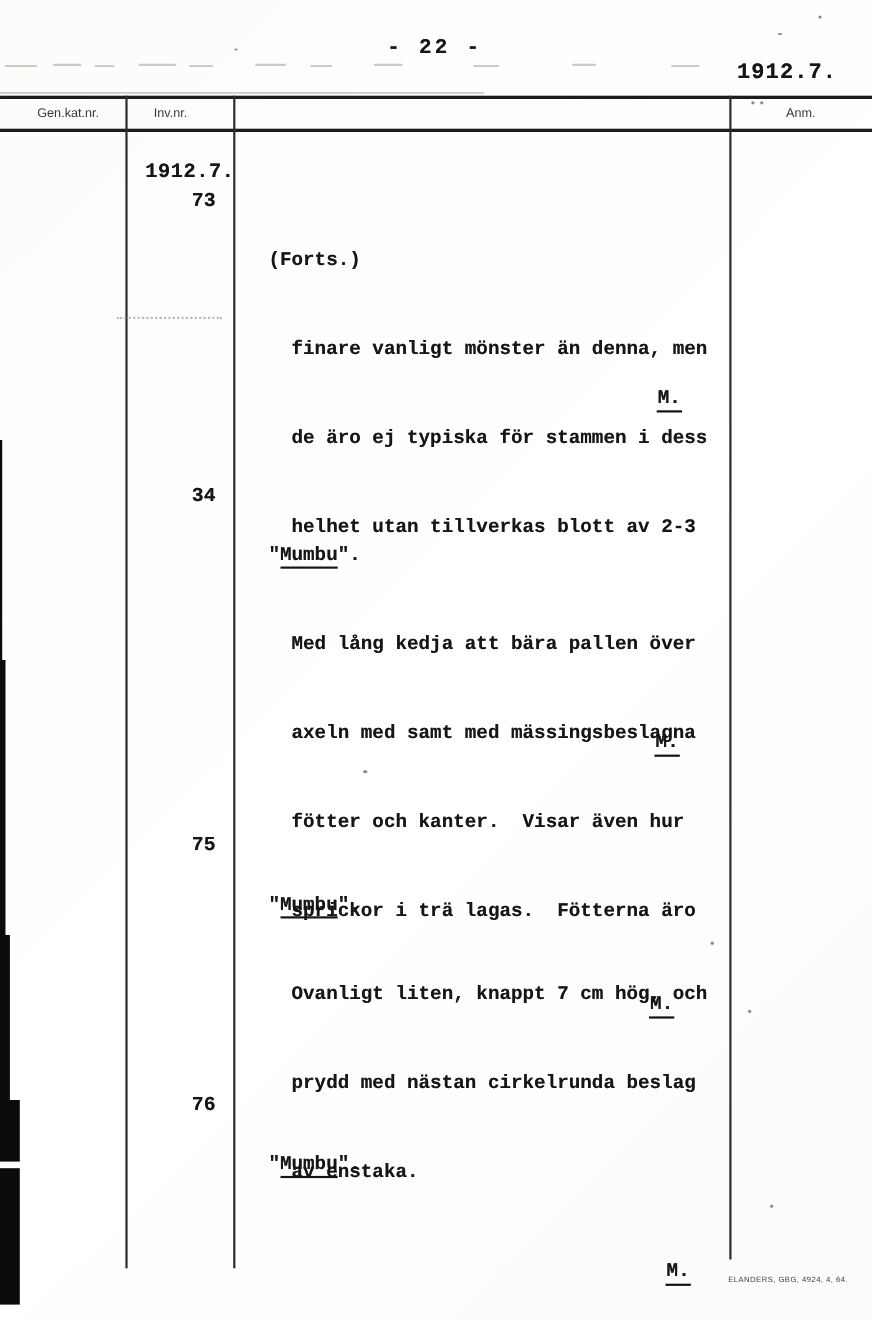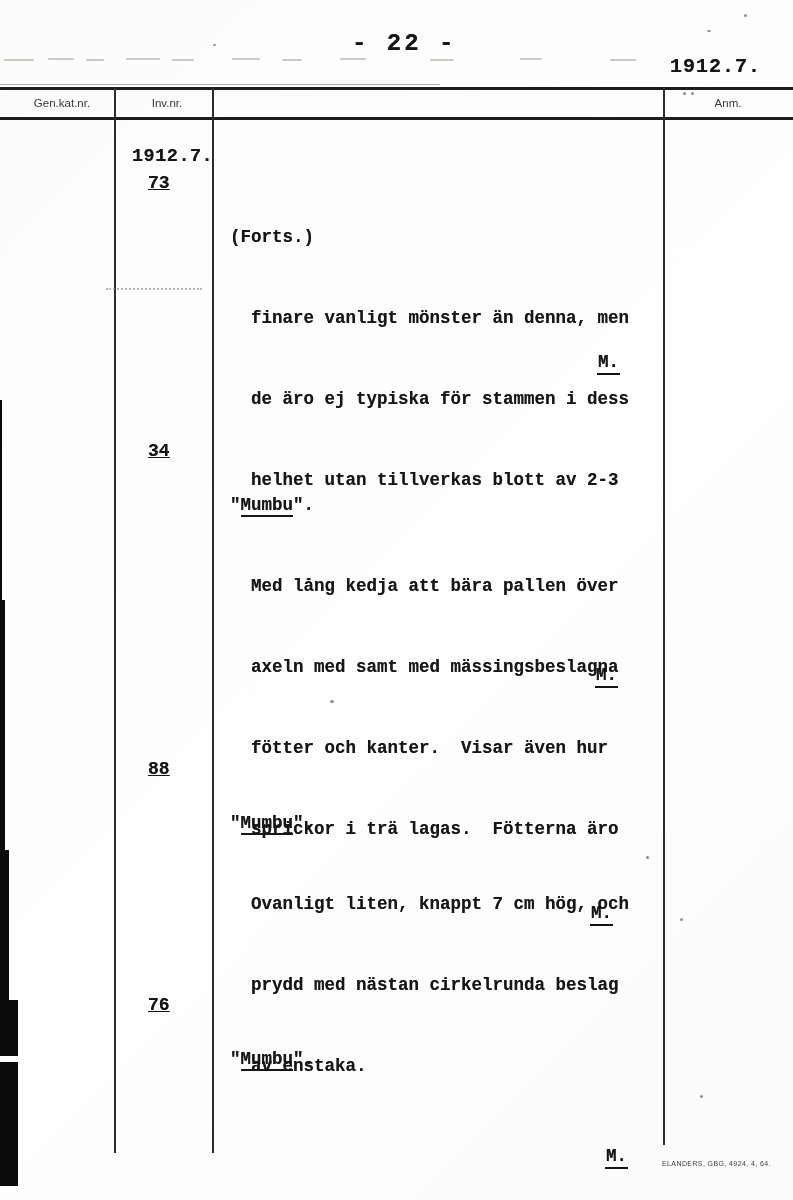--- a/index.html
+++ b/index.html
@@ -6,45 +6,45 @@
   .page{
     position:relative;width:793px;height:1200px;margin:0 auto;
     background:linear-gradient(135deg,#fcfcfb 0%,#ffffff 55%,#fbfbfa 100%);
     overflow:hidden;
     font-family:"Liberation Mono","DejaVu Sans Mono",monospace;
     color:#161616;
   }
   
   .tw{font-weight:bold;font-size:17.5px;line-height:27px;white-space:pre;
       text-shadow:0 0 .5px rgba(10,10,10,.6);}
-  .page-number{position:absolute;top:30px;left:352px;font-size:24px;font-weight:bold;
+  .page-number{position:absolute;top:30px;left:352px;font-size:19px;font-weight:bold;
       letter-spacing:3px;text-shadow:0 0 .6px rgba(0,0,0,.7);}
   .year-top{position:absolute;top:55px;left:670px;font-size:20px;font-weight:bold;
       letter-spacing:1px;text-shadow:0 0 .6px rgba(0,0,0,.7);}
   
   .hrule{position:absolute;left:0;width:793px;background:#1d1d1b;}
   .hrule.top{top:87px;height:3px;}
   .hrule.bot{top:117px;height:3px;}
   .hrule-smear{position:absolute;left:0;top:84px;width:440px;height:1px;background:#8b8b86;opacity:.7;}
   .vline{position:absolute;width:2px;background:#2c2c29;}
   .v1{left:114px;top:87px;height:1066px;}
   .v2{left:212px;top:87px;height:1066px;}
   .v3{left:663px;top:87px;height:1058px;}
   .col-header{position:absolute;top:97px;font-family:"Liberation Sans",sans-serif;
       font-size:11.5px;color:#38383a;text-align:center;}
   .ch-gen{left:0;width:124px;}
-  .ch-inv{left:118px;width:98px;}
+  .ch-inv{left:106px;width:98px;}
   .ch-anm{left:663px;width:130px;}
   
   .group-label{position:absolute;top:146px;left:132px;font-size:18.5px;font-weight:bold;
       letter-spacing:.5px;text-shadow:0 0 .6px rgba(0,0,0,.7);}
   .entry{position:absolute;left:0;width:793px;}
-  .entry .inv{position:absolute;left:148px;width:48px;font-size:18px;
-      font-weight:bold;line-height:27px;text-shadow:0 0 .6px rgba(0,0,0,.7);text-decoration:underline;}
-  .entry .content{position:absolute;left:230px;top:0;}
+  .entry .inv{position:absolute;left:148px;width:48px;text-align:right;font-size:18px;
+      font-weight:bold;line-height:27px;text-shadow:0 0 .6px rgba(0,0,0,.7);}
+  .entry .content{position:absolute;left:244px;top:0;}
   .entry .body-line{margin-left:21px;}
   .u{border-bottom:2px solid #161616;padding-bottom:0px;}
   .u:empty{border-bottom:none;}
   .signature{position:absolute;font-size:17.5px;font-weight:bold;
       border-bottom:2px solid #131313;padding:0 1px 1px 1px;
       text-shadow:0 0 .6px rgba(0,0,0,.7);}
   .sig1{top:352px;left:597px;}
   .sig2{top:665px;left:595px;}
   .sig3{top:903px;left:590px;}
   .sig4{top:1146px;left:605px;}
@@ -95,21 +95,21 @@
       <div class="title-line"><span>"</span><span class="u">Mumbu</span><span>".</span></div>
       <div class="body-line">Med lång kedja att bära pallen över</div>
       <div class="body-line">axeln med samt med mässingsbeslagna</div>
       <div class="body-line">fötter och kanter.  Visar även hur</div>
       <div class="body-line">sprickor i trä lagas.  Fötterna äro</div>
     </div>
   </div>
   <div class="signature sig2">M.</div>
 
   <div class="entry" style="top:756px">
-    <div class="inv">88</div>
+    <div class="inv">75</div>
     <div class="content tw">
       <div class="title-line"><span>"</span><span class="u">Mumbu</span><span>".</span></div>
       <div class="body-line">Ovanligt liten, knappt 7 cm hög, och</div>
       <div class="body-line">prydd med nästan cirkelrunda beslag</div>
       <div class="body-line">av enstaka.</div>
     </div>
   </div>
   <div class="signature sig3">M.</div>
 
   <div class="entry" style="top:992px">

